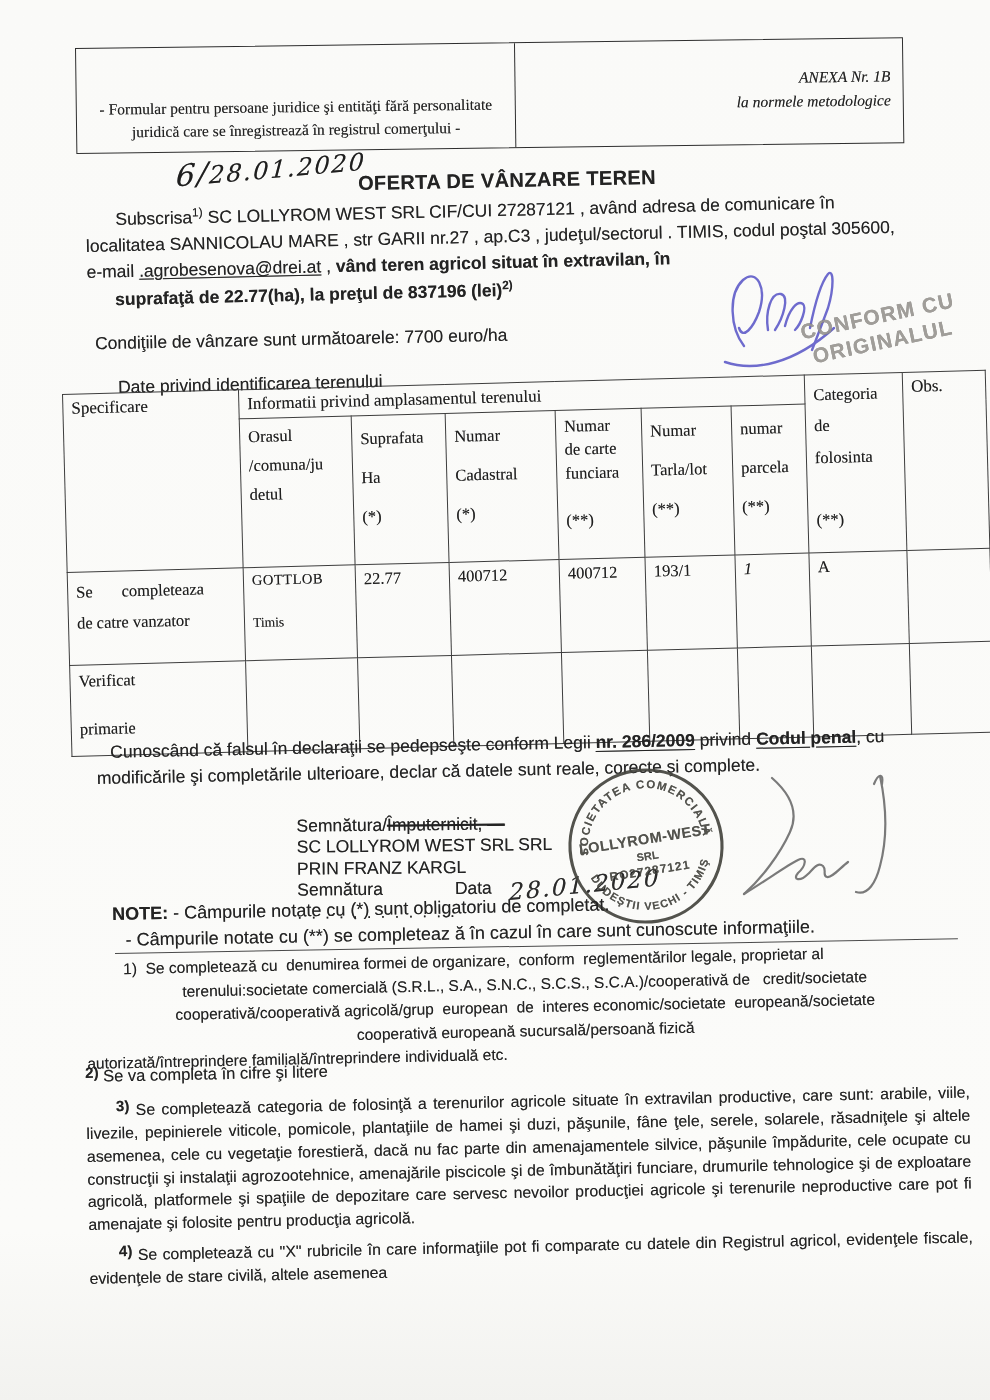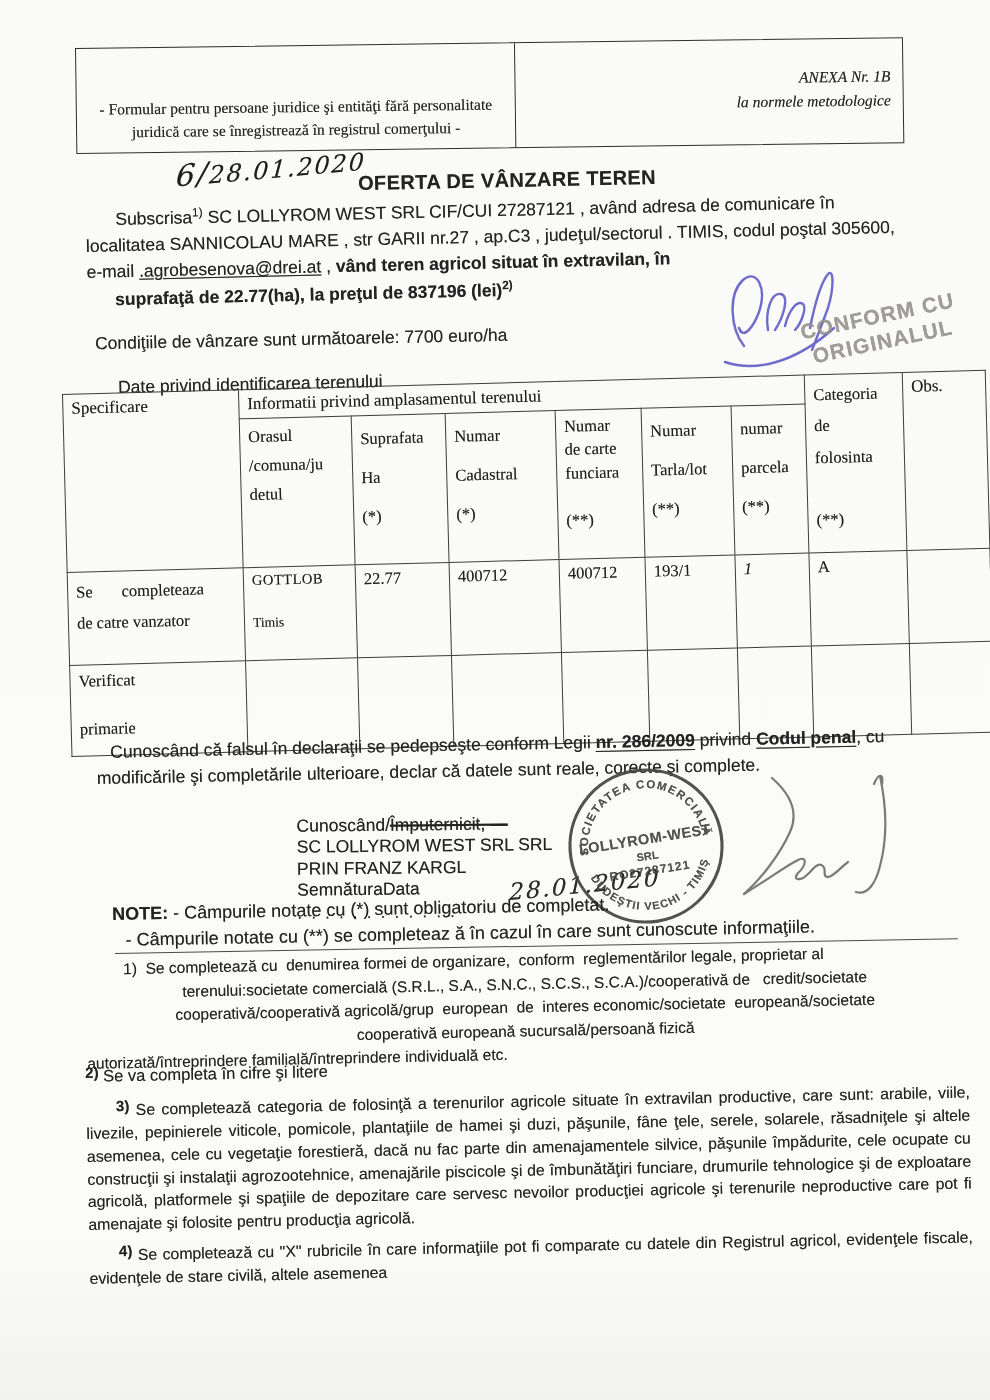--- a/index.html
+++ b/index.html
@@ -65,21 +65,21 @@
   .vfy { line-height:1.45; }
 
   .decl { left:96px; top:740px; width:806px; font-size:17.5px; line-height:1.46;
     transform:rotate(-1.15deg); transform-origin:0 0; text-indent:14px; }
   .bu { font-weight:bold; text-decoration:underline; text-underline-offset:2.5px; }
 
   .sigblk { left:297px; top:814px; width:320px; font-size:17.5px; line-height:1.22;
     transform:rotate(-0.6deg); }
   .strike { text-decoration:line-through; text-decoration-thickness:1.6px; }
   .sig-row { display:flex; }
-  .sig-row .datalbl { }
+  .sig-row .datalbl { margin-left:72px; }
   .dots { letter-spacing:2.5px; font-size:16px; margin-top:3px; }
   .handdate { position:absolute; left:212px; top:58px; white-space:nowrap;
     font-family:"DejaVu Serif", serif; font-style:italic; font-size:23px;
     letter-spacing:2px; color:#2a2a2a; transform:rotate(-5deg) skewX(-7deg); }
 
   .stamp-round { left:562px; top:762px; width:168px; height:168px;
     transform:rotate(-9deg); opacity:.92; }
   .stamp-round text, .stamp-round textPath { fill:#45453f;
     font-family:"Liberation Sans", sans-serif; }
 
@@ -227,21 +227,21 @@
     </tr>
   </tbody>
     </table>
 
   <div class="abs decl">
     <span>Cunoscând că falsul în declaraţii se pedepseşte conform Legii </span><span class="bu">nr. 286/2009</span><span> privind </span><span class="bu">Codul penal</span><span>, cu modificările şi completările ulterioare, declar că datele sunt reale, corecte şi complete.</span>
   </div>
 
   <div class="abs sigblk">
     <div>
-      <span>Cunoscând/</span><span class="strike">Împuternicit, —</span>
+      <span>Semnătura/</span><span class="strike">Împuternicit, —</span>
     </div>
     <div>SC LOLLYROM WEST SRL  SRL</div>
     <div>PRIN FRANZ KARGL</div>
     <div class="sig-row">
       <span>Semnătura</span>
       <span class="datalbl">Data</span>
     </div>
     <div class="dots">. . . . . . . . . . . .</div>
     <div class="handdate">28.01.2020</div>
   </div>

